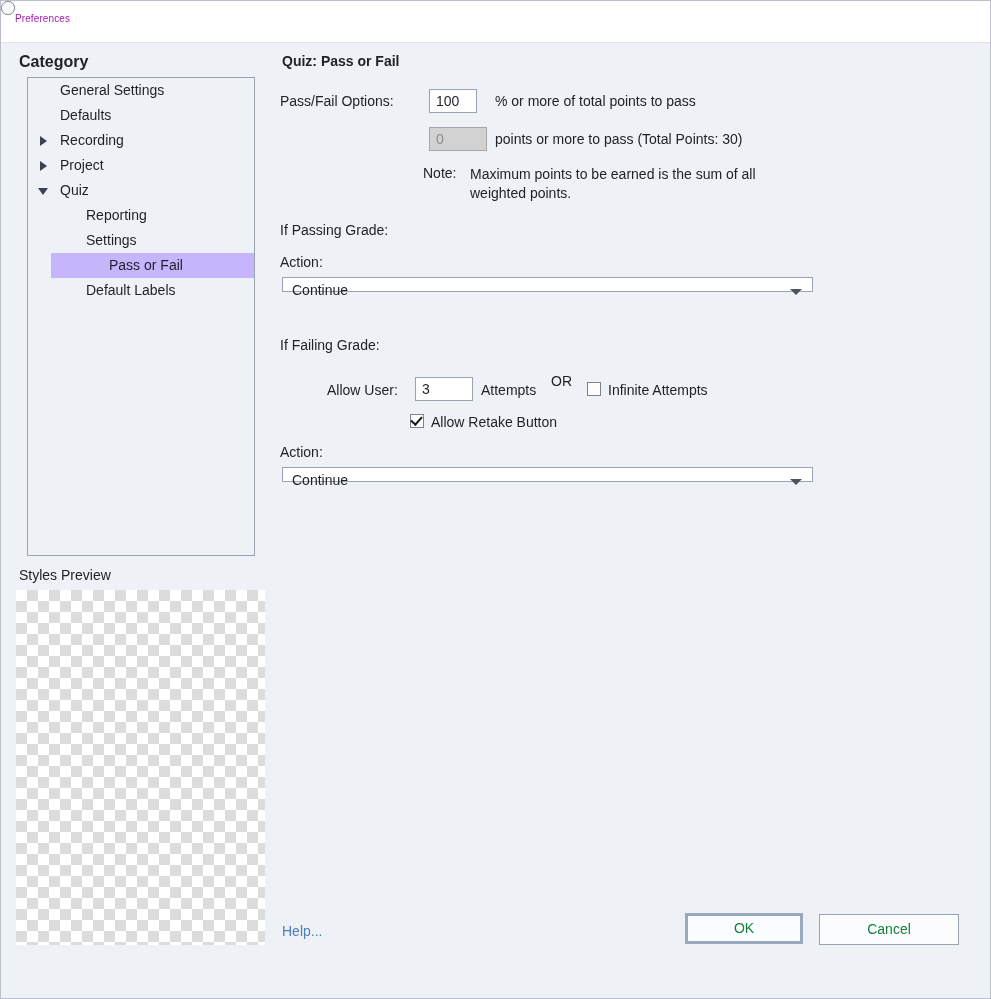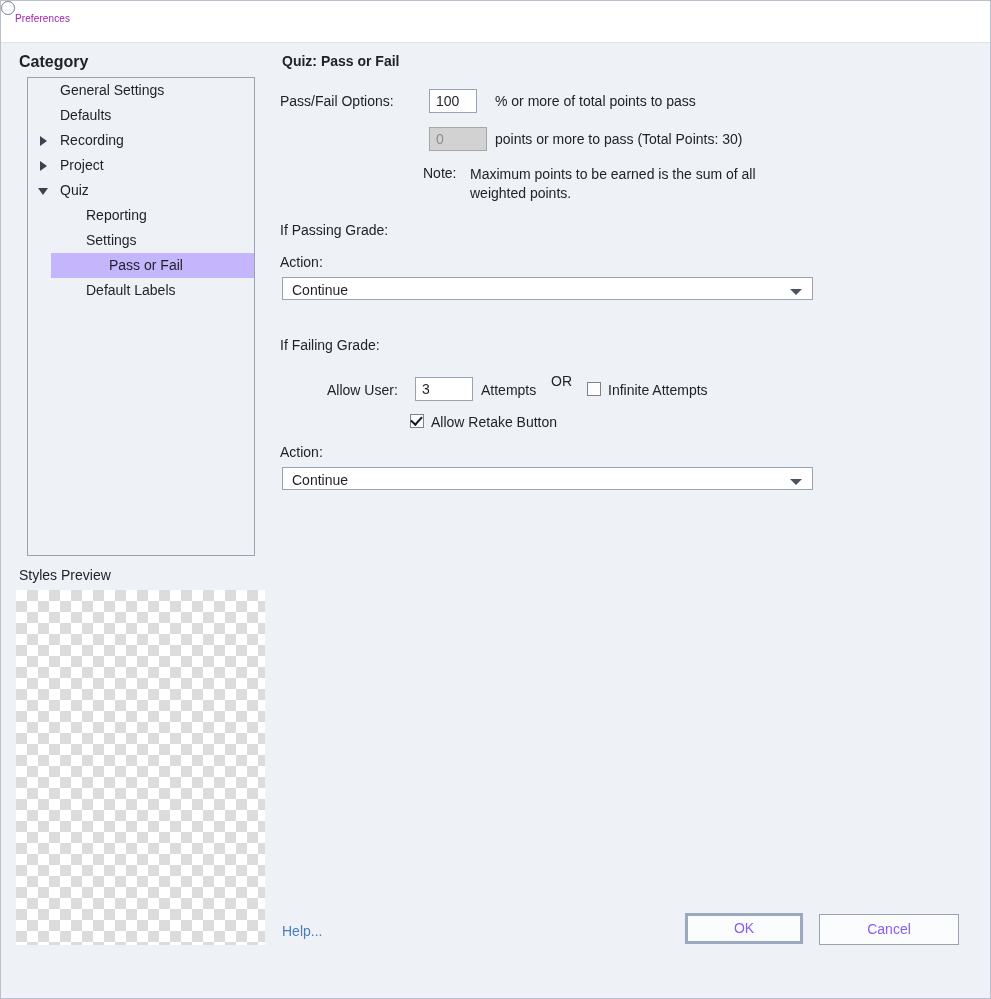--- a/index.html
+++ b/index.html
@@ -201,21 +201,21 @@
 
   .if-passing { left: 279px; top: 221px; }
   .action-pass-label { left: 279px; top: 253px; }
   .if-failing { left: 279px; top: 336px; }
   .action-fail-label { left: 279px; top: 443px; }
 
   .combo {
     position: absolute;
     box-sizing: border-box;
     width: 531px;
-    height: 23px;
+    height: 15px;
     background: #ffffff;
     border: 1px solid #9aa3b0;
   }
   .combo-pass { left: 281px; top: 276px; }
   .combo-fail { left: 281px; top: 466px; }
   .combo .val {
     position: absolute;
     left: 9px;
     top: 4px;
     font-size: 14px;
@@ -271,21 +271,21 @@
   }
 
   .btn {
     position: absolute;
     box-sizing: border-box;
     height: 31px;
     background: #fbfcfd;
     border: 1px solid #9aa3b0;
     font-family: "Liberation Sans", sans-serif;
     font-size: 14px;
-    color: #8b5cf6;
+    color: #15803d;
     text-align: center;
     line-height: 29px;
     cursor: default;
   }
   .btn-ok {
     left: 684px;
     top: 912px;
     width: 118px;
     border: 3px solid #9aa9bd;
     line-height: 25px;

